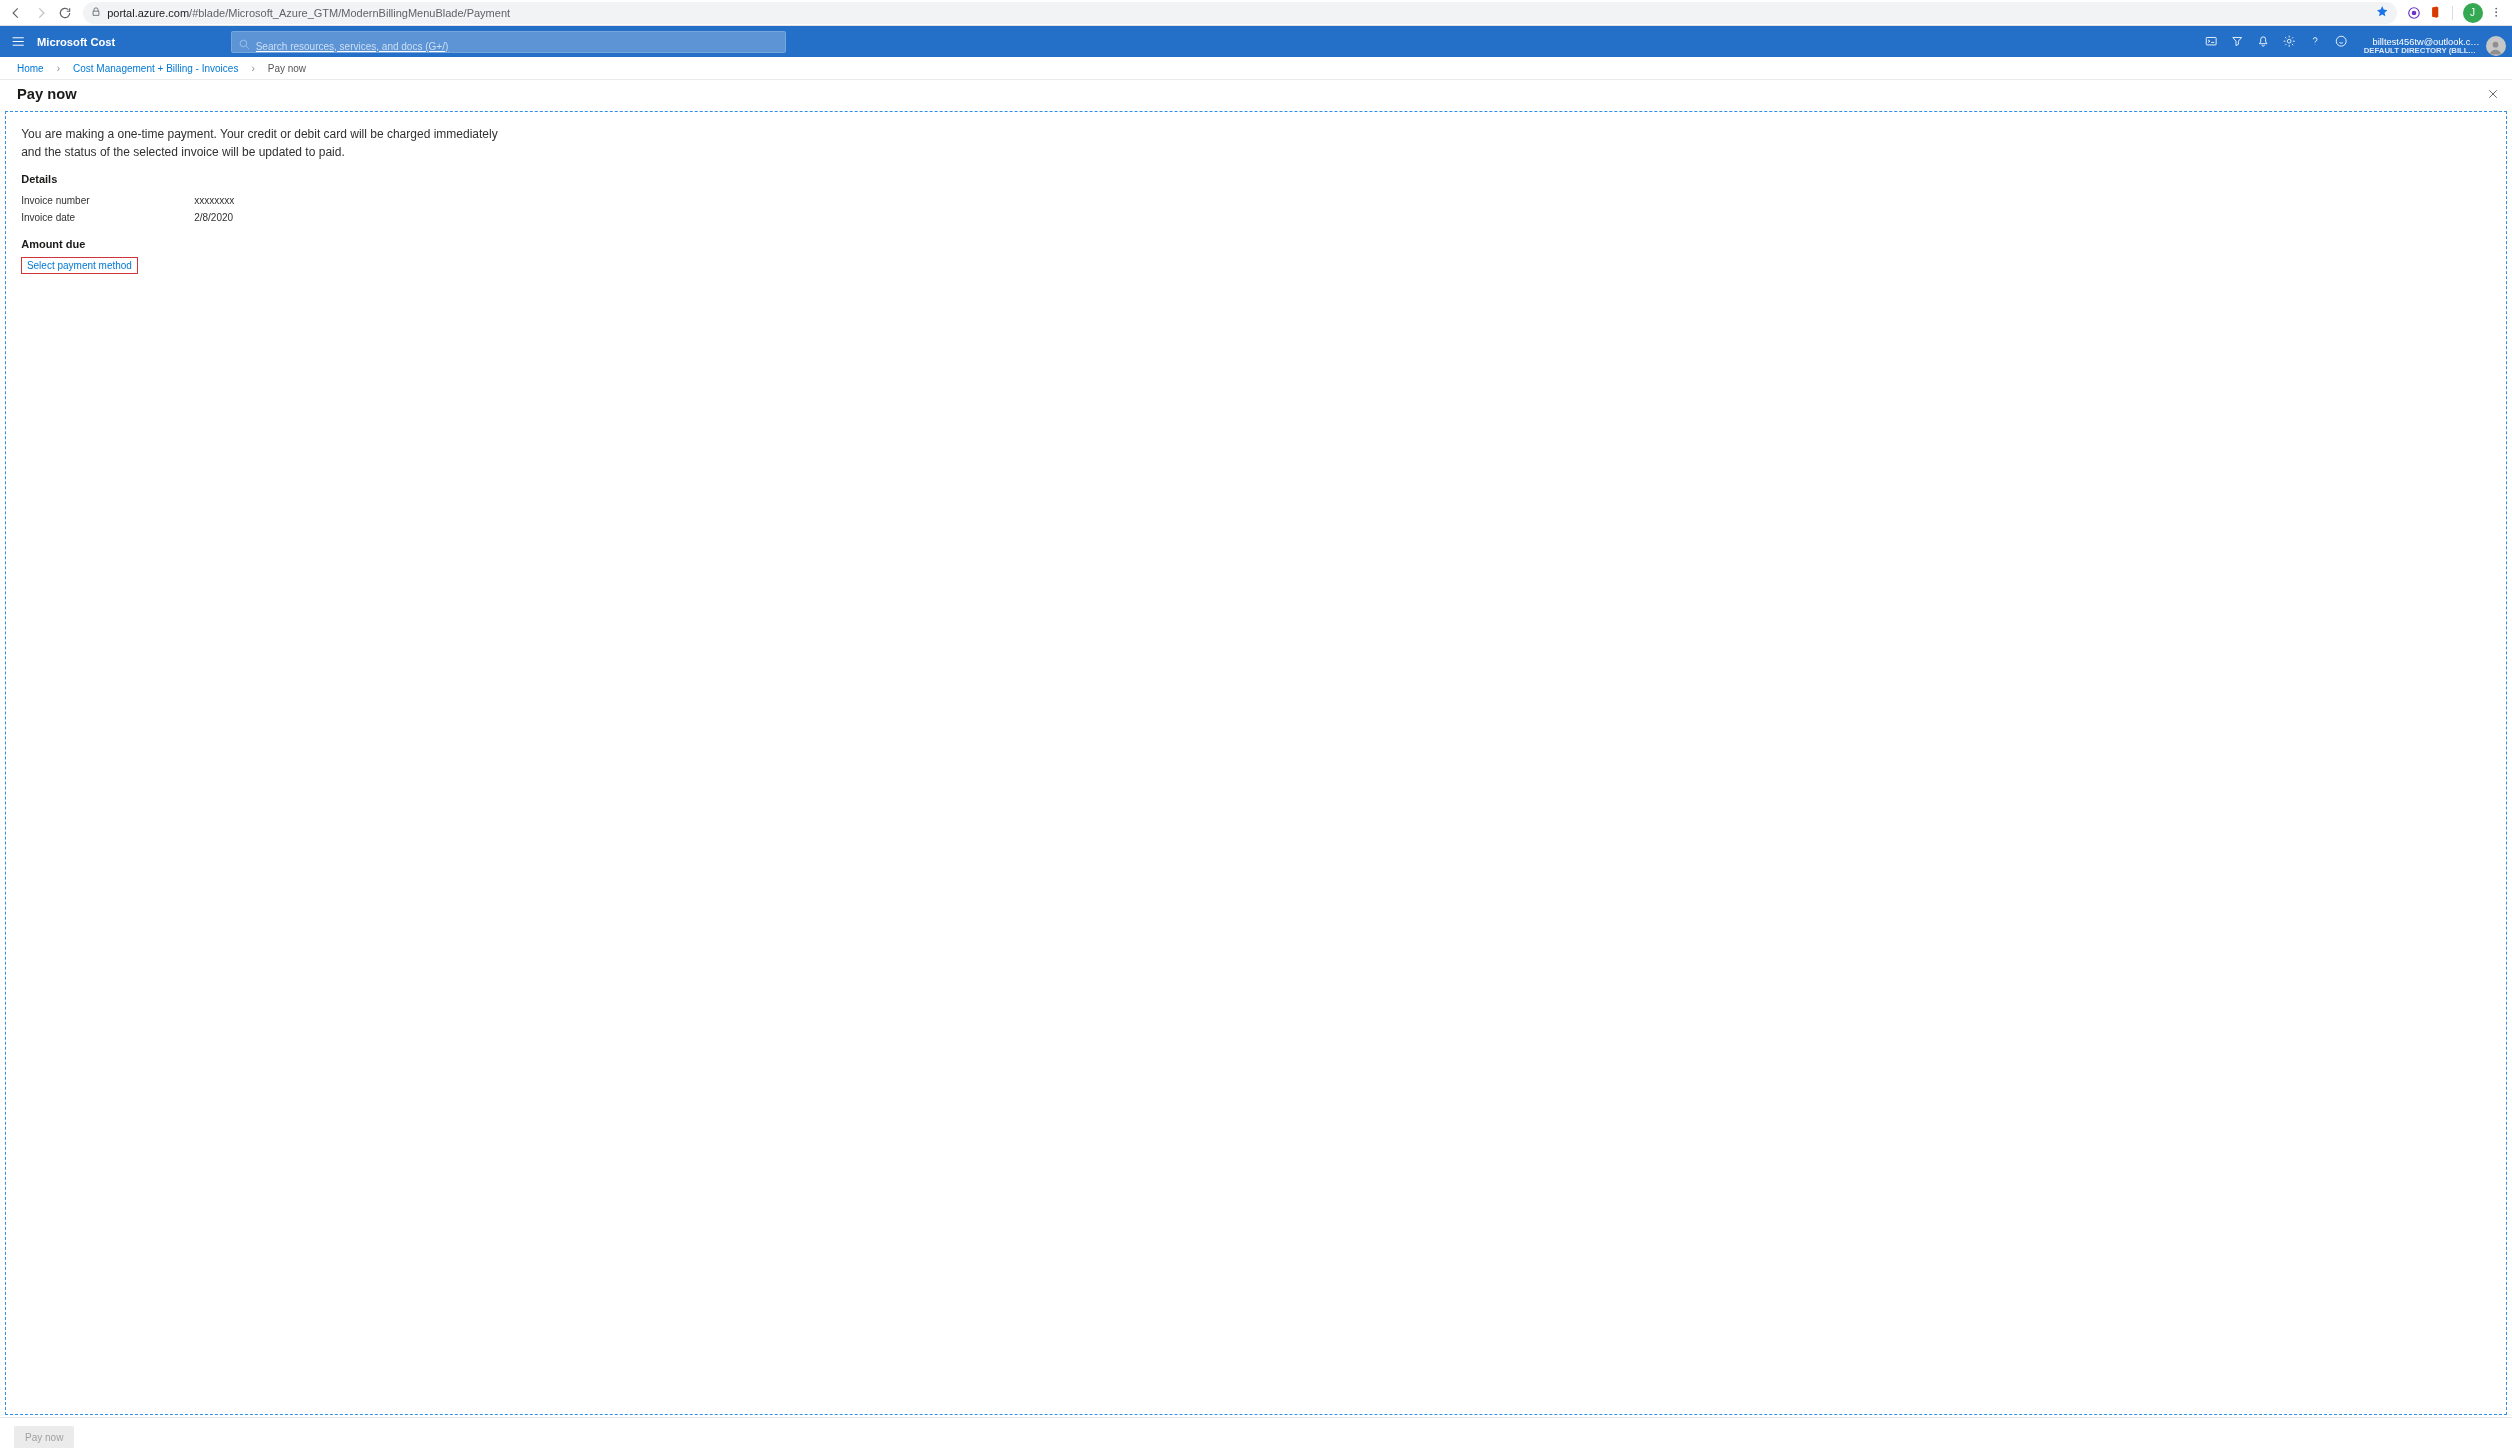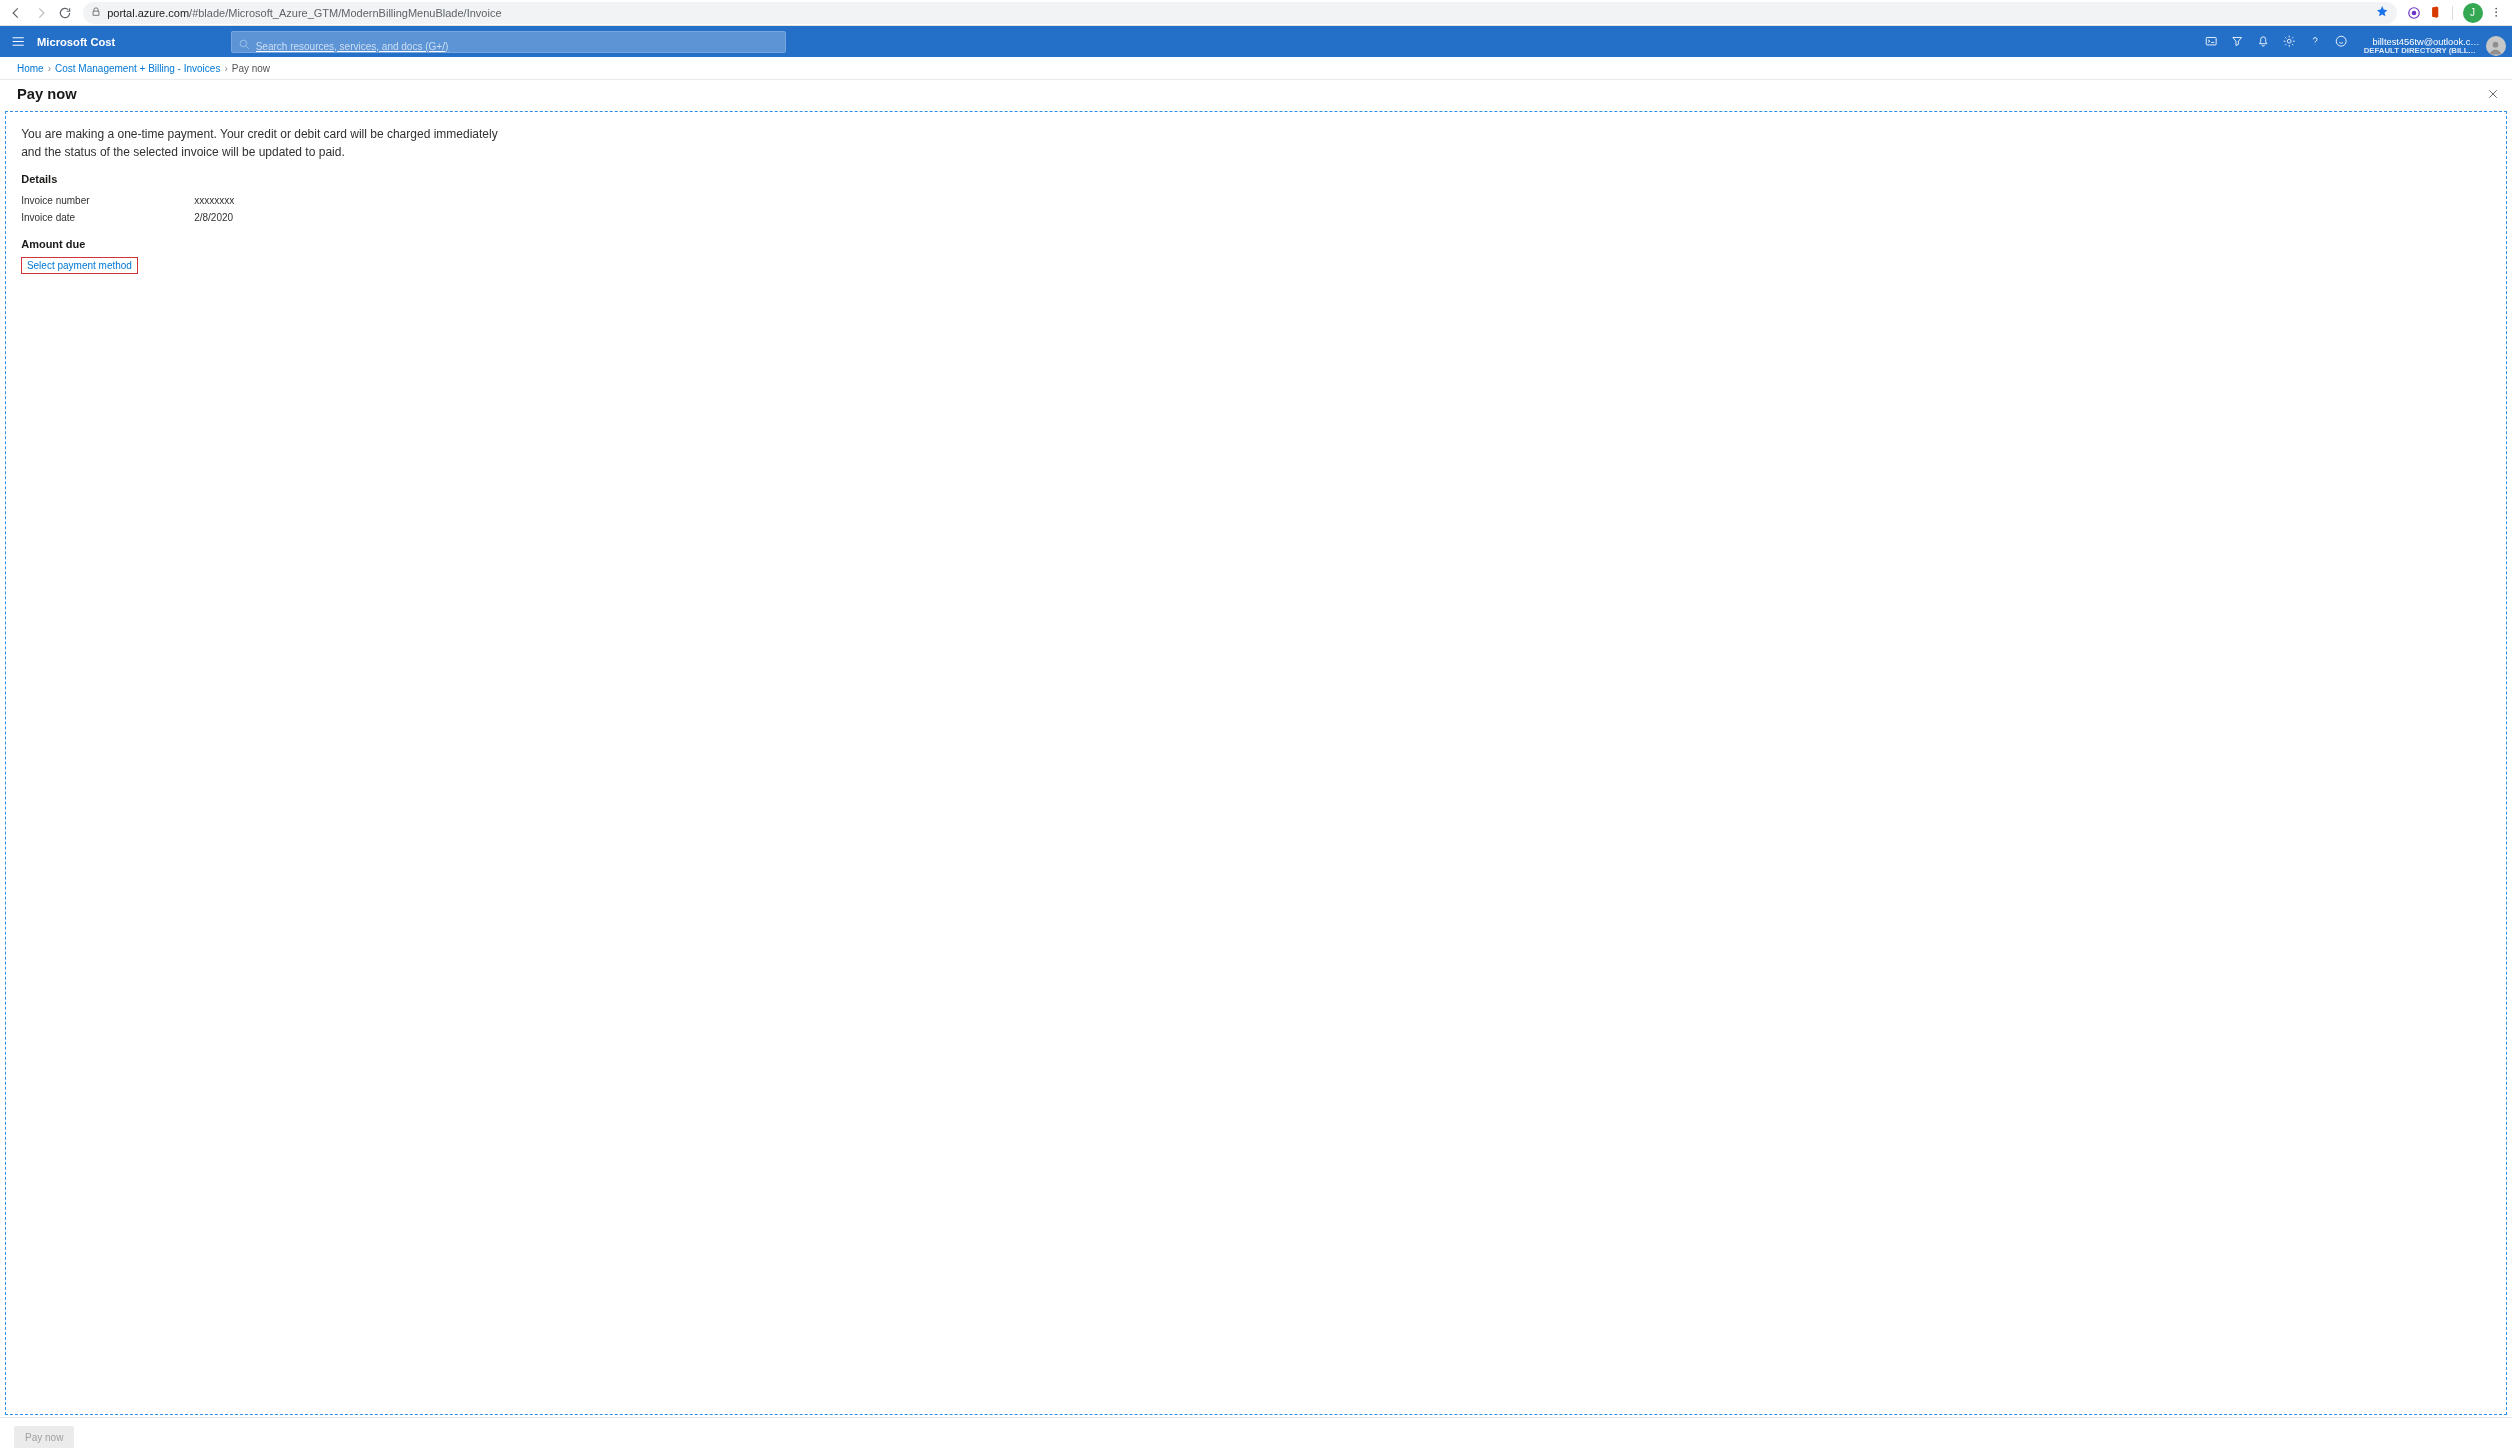--- a/index.html
+++ b/index.html
@@ -36,21 +36,21 @@
   .top-icons .ti { width:26px; height:31px; display:flex; align-items:center; justify-content:center; color:#fff; }
   .top-icons .ti svg { width:12.4px; height:12.4px; stroke:#fff; fill:none; stroke-width:1.4; }
   .acct { display:flex; align-items:flex-end; gap:6.2px; padding:0 6.2px 0 9.3px; height:29px; }
   .acct-text { text-align:right; line-height:1.1; }
   .acct-text .line1 { font-size:9.3px; color:#fff; max-width:116px; white-space:nowrap; overflow:hidden; text-overflow:ellipsis; }
   .acct-text .line2 { font-size:7.8px; color:#d9e6f6; font-weight:600; max-width:116px; white-space:nowrap; overflow:hidden; text-overflow:ellipsis; }
   .acct-avatar { width:20px; height:20px; border-radius:50%; background:#c7c7c7; display:flex; align-items:flex-end; justify-content:center; overflow:hidden; }
   .acct-avatar svg { width:17px; height:17px; fill:#8f8f8f; }
 
   
-  .crumbs-row { height:23px; display:flex; align-items:center; padding:0 1.6px 0 17px; gap:4px; font-size:10px; border-bottom:0.8px solid #eaeaea; }
+  .crumbs-row { height:23px; display:flex; align-items:center; padding:0 1.6px 0 17px; gap:13px; font-size:10px; border-bottom:0.8px solid #eaeaea; }
   .crumb-link { color:#0078d4; }
   .crumb-sep { color:#8a8a8a; }
   .crumb-current { color:#555; }
 
   .page-header { display:flex; align-items:center; padding:3.1px 7.8px 6.2px 17px; }
   .page-title { font-size:14.7px; font-weight:600; color:#1b1a19; flex:1; }
   .close-x { width:22px; height:22px; display:flex; align-items:center; justify-content:center; color:#555; }
   .close-x svg { width:10px; height:10px; }
 
   
@@ -88,21 +88,21 @@
     <svg viewBox="0 0 24 24">
         <path d="M20 12a8 8 0 1 1-2.34-5.66M20 4v5h-5" fill="none" stroke="currentColor" stroke-width="2"></path>
       </svg>
   </div>
   <div class="url-pill">
     <span class="lock">
       <svg width="10" height="10" viewBox="0 0 24 24">
           <path d="M7 10V7a5 5 0 0 1 10 0v3M5 10h14v10H5z" fill="none" stroke="currentColor" stroke-width="2"></path>
         </svg>
     </span>
-    <span class="url-text"><span class="host">portal.azure.com</span><span>/#blade/Microsoft_Azure_GTM/ModernBillingMenuBlade/Invoice</span></span>
+    <span class="url-text"><span class="host">portal.azure.com</span><span>/#blade/Microsoft_Azure_GTM/ModernBillingMenuBlade/Payment</span></span>
     <span class="star hit" style="margin-left:auto;">
       <svg width="12.4" height="12.4" viewBox="0 0 24 24">
           <path fill="#1a73e8" d="M12 2l2.9 6.9L22 10l-5.5 4.8L18.2 22 12 18.2 5.8 22l1.7-7.2L2 10l7.1-1.1z"></path>
         </svg>
     </span>
   </div>
   <div class="right-icons">
     <span class="ext-icon hit">
       <svg viewBox="0 0 24 24" width="14" height="14">
           <circle cx="12" cy="12" r="9" fill="none" stroke="#6b33c6" stroke-width="2"></circle>

